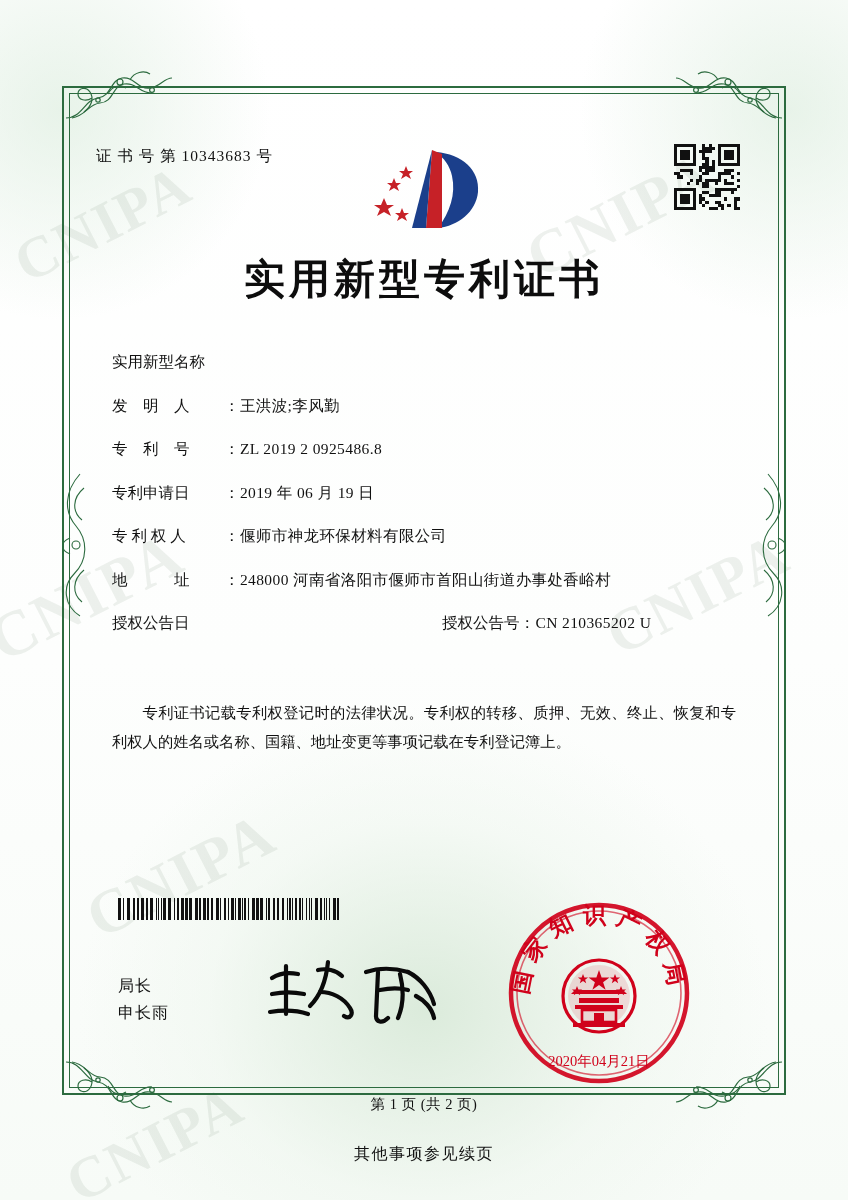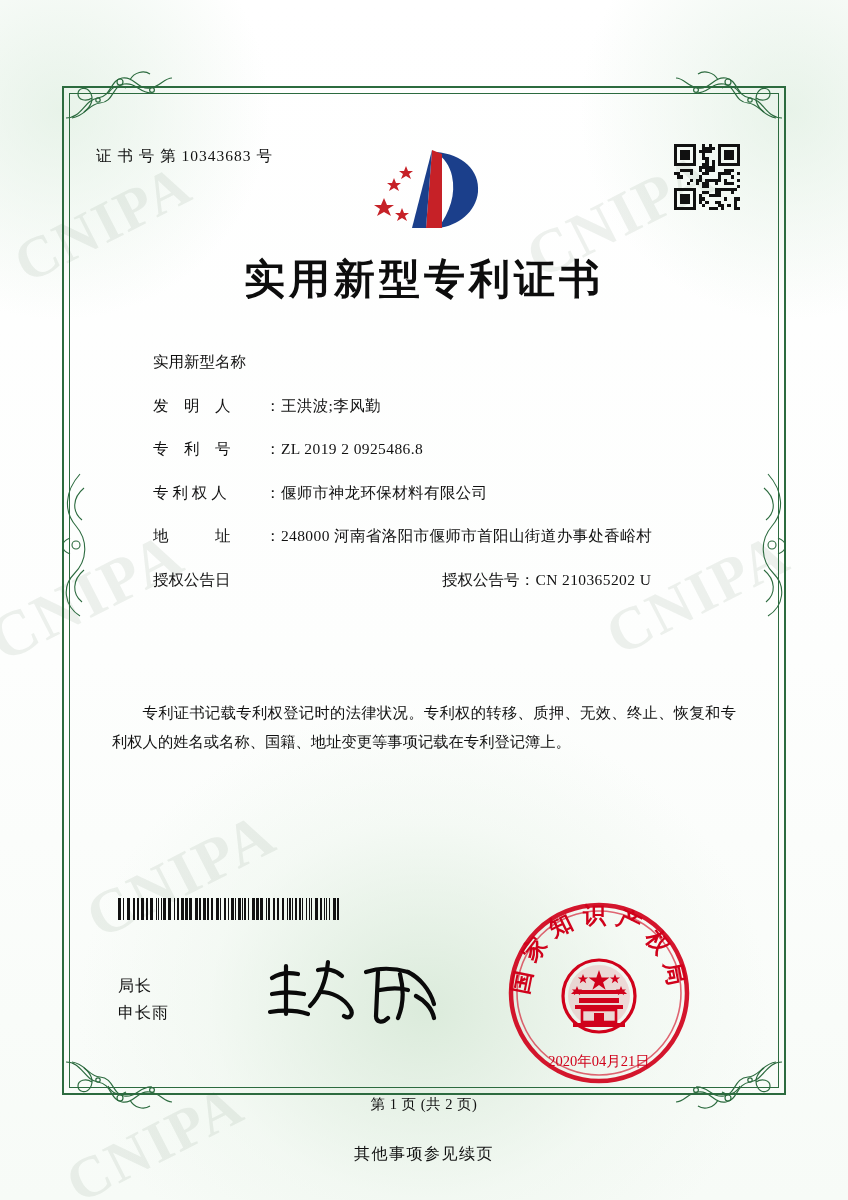--- a/index.html
+++ b/index.html
@@ -129,21 +129,20 @@
     align-items: baseline;
     margin-bottom: 22.5px;
     font-size: 15.5px;
     color: #111;
   }
   .field-label {
     width: 112px;
     flex: 0 0 112px;
     letter-spacing: 0px;
     white-space: nowrap;
-    margin-left: 41px;
   }
   .field-value { flex: 1; letter-spacing: 0.4px; }
   .dual-a { width: 330px; display: flex; }
   .dual-b { display: flex; }
   .dual-b .field-label2 { white-space: nowrap; }
 
   .paragraphs {
     position: absolute;
     left: 112px; top: 698px;
     width: 624px;
@@ -764,20 +763,24 @@
       </div>
       <div class="field-row">
         <div class="field-label">发　明　人</div>
         <div class="field-value">：王洪波;李风勤</div>
       </div>
       <div class="field-row">
         <div class="field-label">专　利　号</div>
         <div class="field-value">：ZL 2019 2 0925486.8</div>
       </div>
       <div class="field-row">
+        <div class="field-label">专利申请日</div>
+        <div class="field-value">：2019 年 06 月 19 日</div>
+      </div>
+      <div class="field-row">
         <div class="field-label">专 利 权 人</div>
         <div class="field-value">：偃师市神龙环保材料有限公司</div>
       </div>
       <div class="field-row">
         <div class="field-label">地　　　址</div>
         <div class="field-value">：248000 河南省洛阳市偃师市首阳山街道办事处香峪村</div>
       </div>
       <div class="field-row">
         <div class="dual-a">
           <div class="field-label">授权公告日</div>

